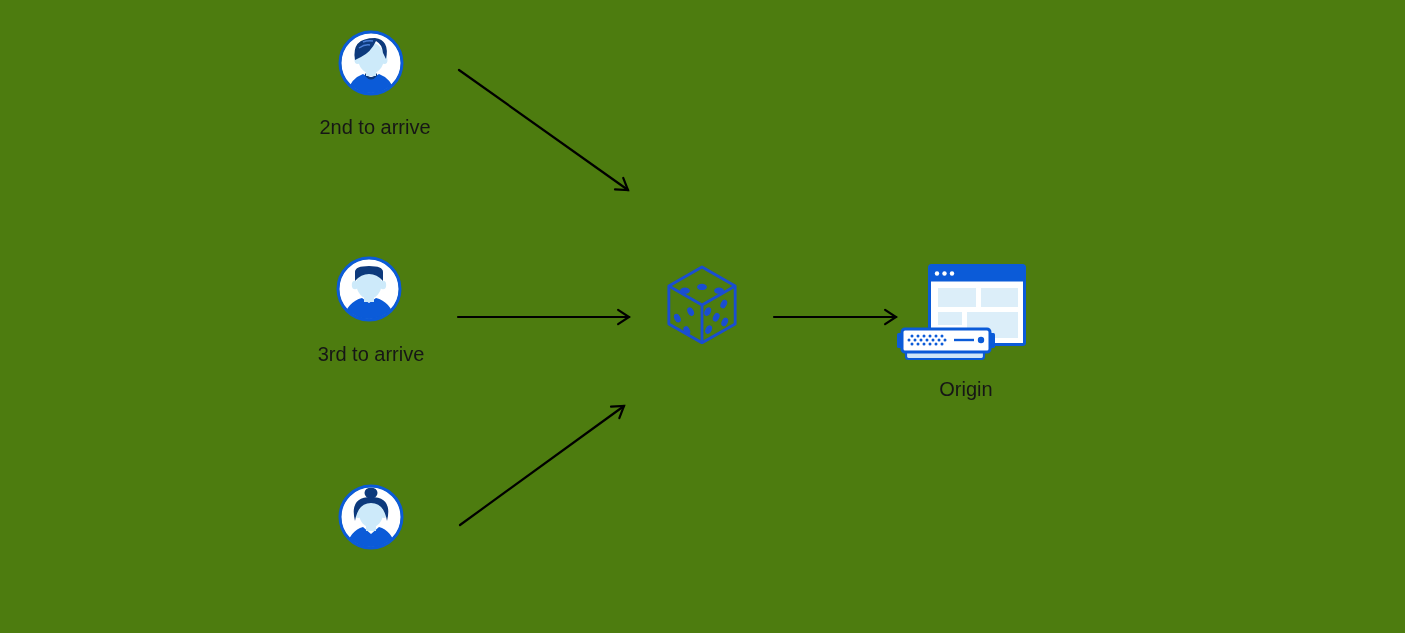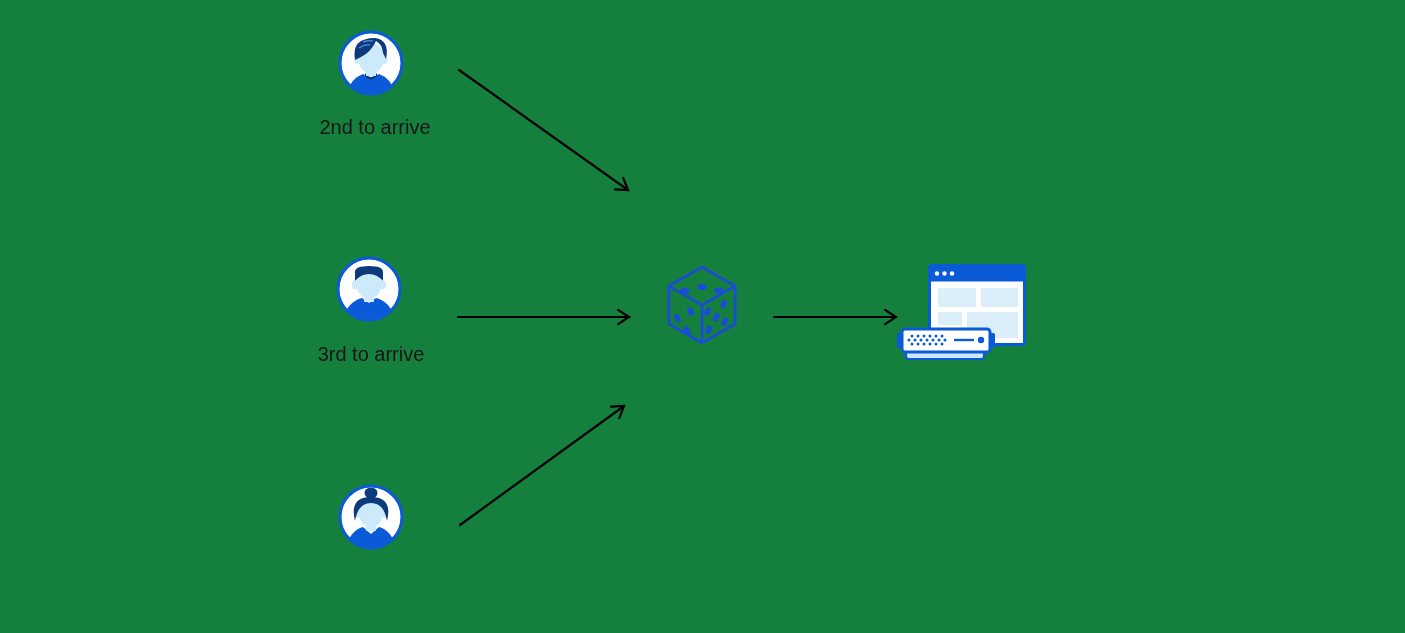--- a/index.html
+++ b/index.html
@@ -4,21 +4,21 @@
 <style>
   html,body{margin:0;padding:0;}
   body{
     font-family:"Liberation Sans", sans-serif;
     background:#ffffff;
   }
   .canvas{
     position:relative;
     width:1405px;
     height:633px;
-    background:#15803d;
+    background:#4d7c0f;
     overflow:hidden;
   }
   #arrows-layer{
     position:absolute;
     left:0;top:0;
     width:1405px;height:633px;
     pointer-events:none;
   }
   .node{position:absolute;}
   .label{
@@ -195,14 +195,15 @@
           <circle cx="24" cy="18" r="1.5" class="fp"></circle>
           <circle cx="30" cy="18" r="1.5" class="fp"></circle>
           <circle cx="36" cy="18" r="1.5" class="fp"></circle>
           <circle cx="42" cy="18" r="1.5" class="fp"></circle>
           <circle cx="48" cy="18" r="1.5" class="fp"></circle>
       </g>
       <line x1="60" y1="14" x2="80" y2="14" class="sp" stroke-width="2.4"></line>
       <circle cx="87" cy="14" r="3.2" class="fp"></circle>
     </svg>
   </div>
+  <div class="label" style="left:876px;top:377px;">Origin</div>
 
 </div>
 
 </body></html>

